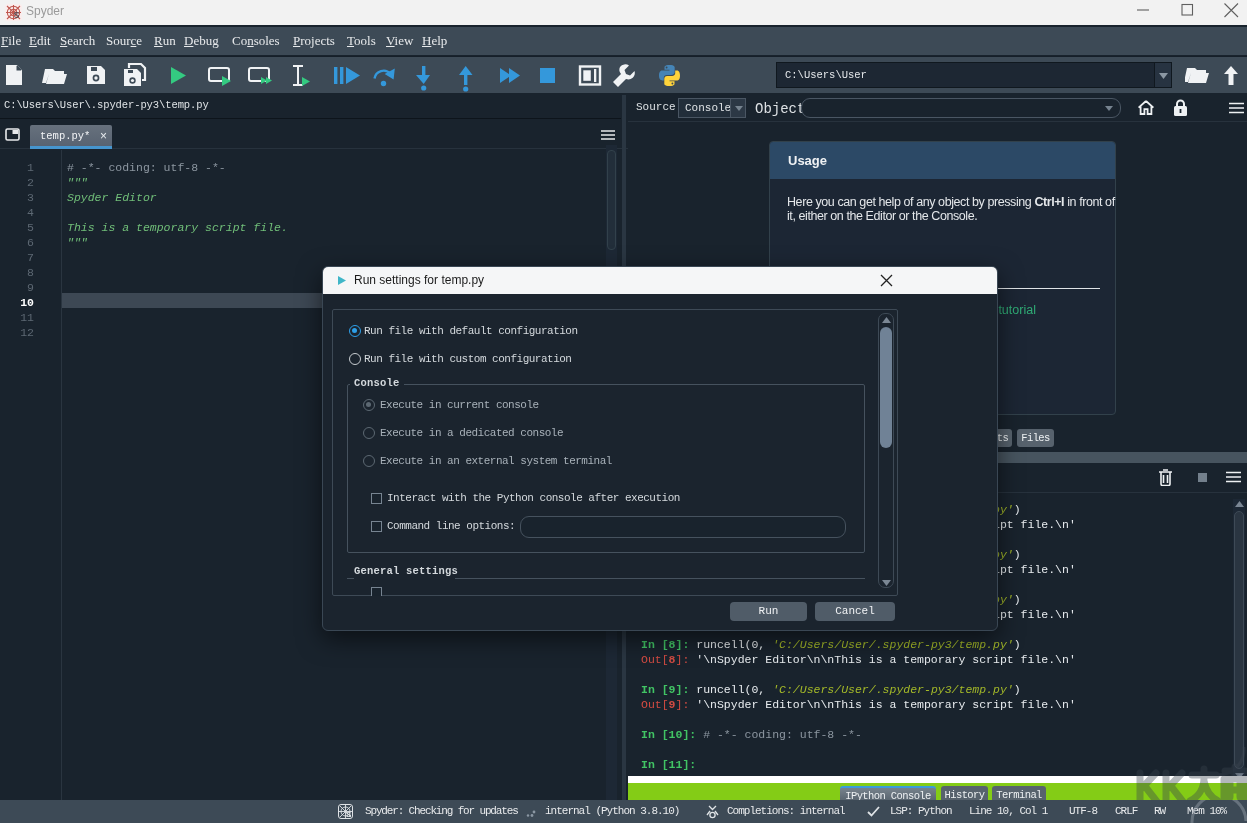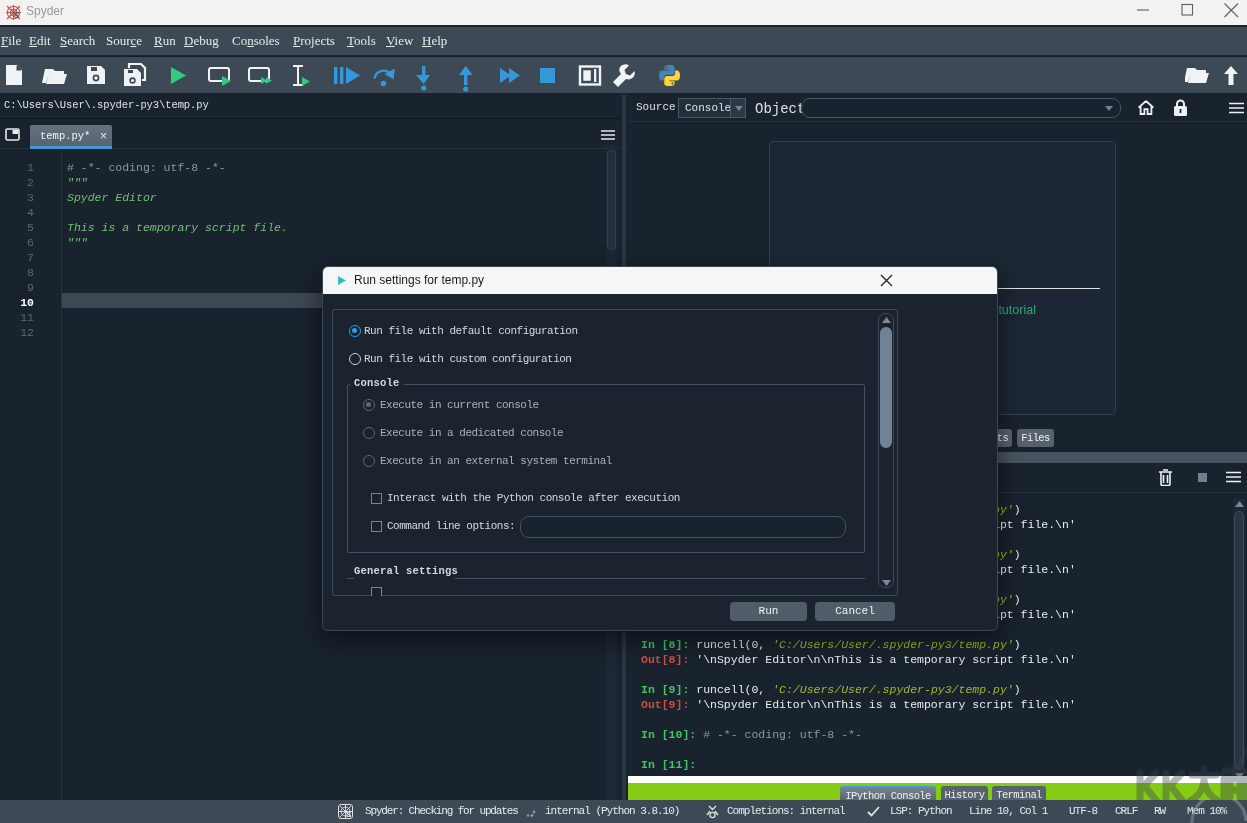--- a/index.html
+++ b/index.html
@@ -31,21 +31,21 @@
 #vetabs{position:absolute;left:628px;top:427px;width:619px;height:25px;background:#19232d}
 .gtab{position:absolute;top:2px;height:18px;background:#57626d;border-radius:3px;color:#eef1f3;font-family:"Liberation Mono",monospace;font-size:10.5px;text-align:center;line-height:18px;letter-spacing:-0.6px}
 #splith{position:absolute;left:628px;top:452px;width:619px;height:11px;background:#47545f}
 #console{position:absolute;left:628px;top:463px;width:619px;height:337px;background:#19232d}
 .cline{position:absolute;left:13px;font-family:"Liberation Mono",monospace;font-size:11.5px;line-height:15px;white-space:pre}
 #ctabs{position:absolute;left:628px;top:776px;width:619px;height:36px;background:#84cc16;border-top:7px solid #ffffff}
 
 #statusbar{position:absolute;left:0;top:800px;width:1247px;height:23px;background:#3d4a56}
 .st{position:absolute;top:5px;font-family:"Liberation Mono",monospace;font-size:11px;color:#e8eaec;white-space:pre;letter-spacing:-1px}
 .cin{color:#41c464;font-weight:bold}
-.cout{color:#d24b42;font-weight:bold}
+.cout{color:#d24b42;font-weight:normal}
 .cw{color:#e8ecef}
 .cs{color:#a4b928;font-style:italic}
 
 #dlg{position:absolute;left:322px;top:266px;width:676px;height:365px;background:#1b242e;border:1px solid #3a4754;box-shadow:0 8px 24px rgba(0,0,0,0.55);border-radius:6px;overflow:hidden}
 #dlg-title{position:absolute;left:0;top:0;width:100%;height:27px;background:#f5f6f7;color:#1b1b1b;font-size:12px}
 #dlg-body{position:absolute;left:0;top:27px;width:100%;height:338px}
 .dtext{font-family:"Liberation Mono",monospace;font-size:11px;color:#d4d9dd;white-space:pre;letter-spacing:-0.5px}
 .radio{position:absolute;width:12px;height:12px;border-radius:50%;border:1.7px solid #c7ccd0;background:transparent}
 .radio.sel{border:1.7px solid #2d9fe8}
 .radio.sel:after{content:"";position:absolute;left:1.5px;top:1.5px;width:5.6px;height:5.6px;border-radius:50%;background:#2d9fe8}
@@ -173,20 +173,28 @@
     <g fill="#f0f2f4">
         <path d="M618 10 a6.5 6.5 0 0 1 9 -1.5 l-4.5 4.5 l1.5 4 l4 1.5 l4.5 -4.5 a6.5 6.5 0 0 1 -8.5 8 l-8 8 l-5 -5 l8 -8 a6.5 6.5 0 0 1 -1 -7 z" transform="translate(2,0)"></path>
       </g>
 
     <g transform="translate(659,8)">
       <path d="M10.4 0 C5.2 0 5.5 2.3 5.5 2.3 v2.4 h5 v0.7 H3.5 C3.5 5.4 0 5 0 10.3 c0 5.3 3 5.1 3 5.1 h1.8 v-2.5 c0 0 -0.1 -3 3 -3 h5 c0 0 2.9 0 2.9 -2.8 V2.4 C15.7 2.4 16.1 0 10.4 0 Z M7.6 1.6 a0.95 0.95 0 1 1 0 1.9 a0.95 0.95 0 0 1 0 -1.9 Z" fill="#4584b6"></path>
       <path d="M10.6 21 c5.2 0 4.9 -2.3 4.9 -2.3 v-2.4 h-5 v-0.7 h7 c0 0 3.5 0.4 3.5 -4.9 c0 -5.3 -3 -5.1 -3 -5.1 h-1.8 v2.5 c0 0 0.1 3 -3 3 h-5 c0 0 -2.9 0 -2.9 2.8 v4.8 C5.3 18.6 4.9 21 10.6 21 Z M13.4 19.4 a0.95 0.95 0 1 1 0 -1.9 a0.95 0.95 0 0 1 0 1.9 Z" fill="#ffd43b"></path>
     </g>
   </svg>
 
+  <div class="abs" style="left:776px;top:5px;width:396px;height:26px;background:#1d2733;border:1px solid #10181f">
+    <span class="mono" style="position:absolute;left:8px;top:6px;font-size:10.5px;color:#e4e7ea">C:\Users\User</span>
+    <div class="abs" style="right:0;top:0;width:17px;height:24px;background:#273341;border-left:1px solid #10181f">
+      <svg class="abs" style="left:4px;top:10px" width="9" height="6" viewBox="0 0 9 6">
+          <path d="M0 0 L9 0 L4.5 6 Z" fill="#8b97a3"></path>
+        </svg>
+    </div>
+  </div>
 
   <svg class="abs" style="left:1185px;top:8px" width="62" height="22" viewBox="0 0 62 22">
     <path d="M2 3 h8 l2 2 h9 v3 h-15 l-3 9 h-4 z M6 8 h18 l-3 10 h-18 z" fill="#f0f2f4"></path>
     <path d="M46 1 L53 9 h-4.5 v11 h-5 V9 H39 Z" fill="#f0f2f4"></path>
   </svg>
 </div>
 
 <div id="pathbar">
     <span class="mono">C:\Users\User\.spyder-py3\temp.py</span>
   </div>
@@ -256,20 +264,24 @@
       <rect x="5.6" y="10" width="1.8" height="4" fill="#19232d"></rect>
     </svg>
   <svg class="abs" style="left:601px;top:8px" width="15" height="12" viewBox="0 0 15 12">
       <g stroke="#eef1f3" stroke-width="1.7">
         <path d="M0 1.5 H15 M0 6 H15 M0 10.5 H15"></path>
       </g>
     </svg>
 </div>
 <div id="helpbody">
   <div id="usage">
+    <div id="usage-hdr">
+        <span style="position:absolute;left:18px;top:11px;font-size:13px;font-weight:bold;color:#f0f2f4">Usage</span>
+      </div>
+    <div style="position:absolute;left:17px;top:53px;width:335px;font-size:12.5px;line-height:14px;color:#e4e7ea;white-space:nowrap;letter-spacing:-0.42px">Here you can get help of any object by pressing <b>Ctrl+I</b> in front of<br>it, either on the Editor or the Console.</div>
     <div style="position:absolute;left:16px;top:146px;width:314px;height:1px;background:#dfe3e6"></div>
     <div style="position:absolute;left:0;top:161px;width:347px;text-align:center;font-size:12.5px;color:#e4e7ea">New to Spyder? Read our <span style="color:#30ac76">tutorial</span></div>
   </div>
 </div>
 <div id="vetabs">
   <div class="gtab" style="left:232px;width:112px">Variable Explorer</div>
   <div class="gtab" style="left:348px;width:36px">Plots</div>
   <div class="gtab" style="left:389px;width:37px">Files</div>
 </div>
 <div id="splith"></div>

